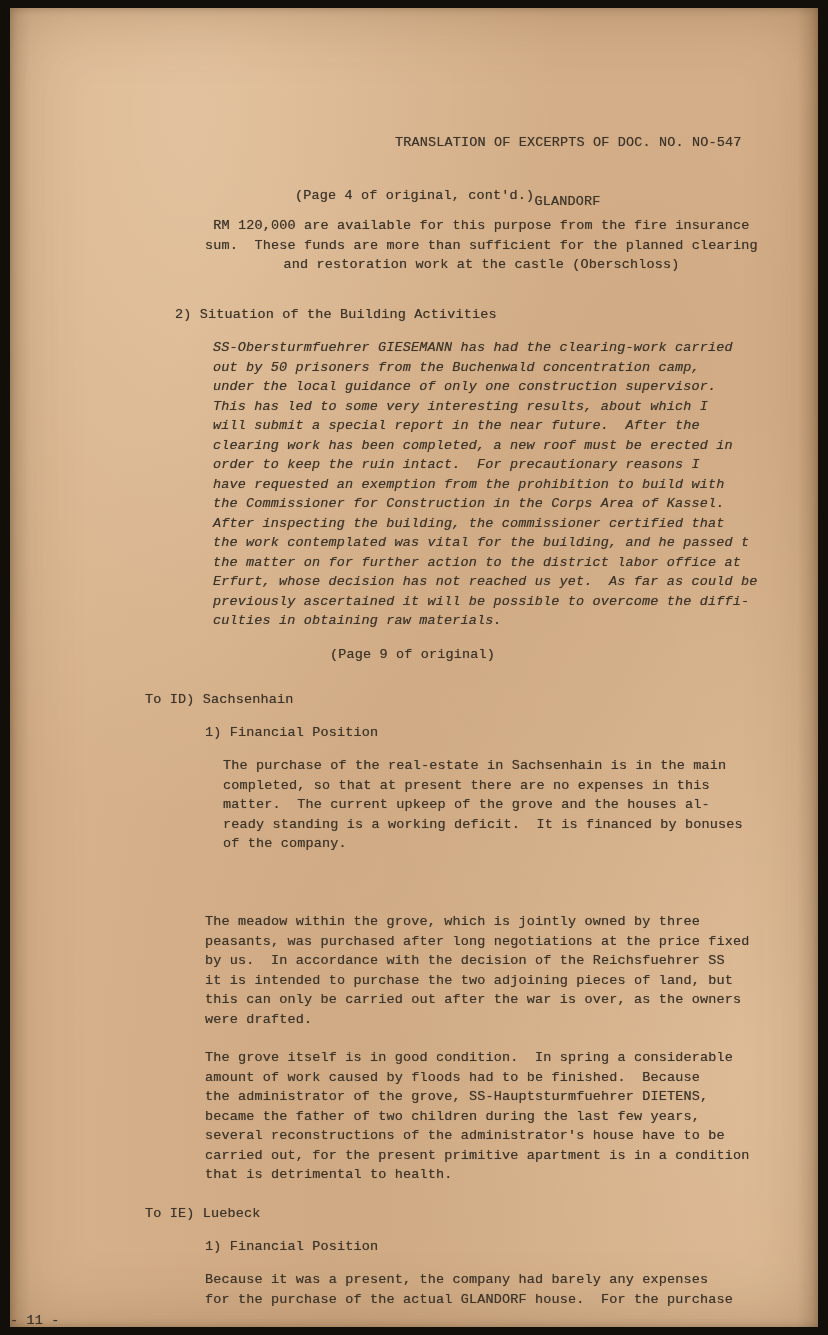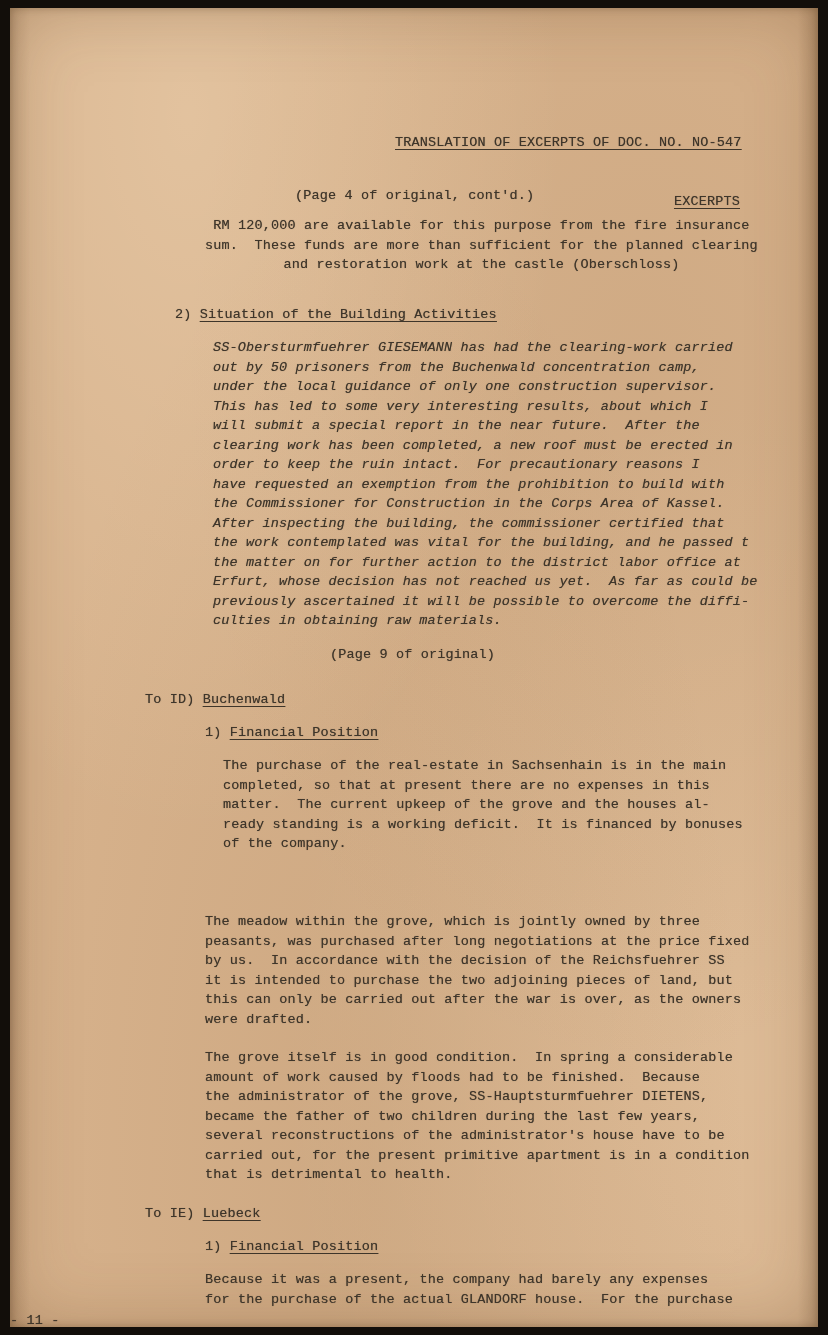--- a/index.html
+++ b/index.html
@@ -21,21 +21,21 @@
       radial-gradient(ellipse at 45% 88%, rgba(122,82,40,0.10),  transparent 60%),
       radial-gradient(ellipse at 92% 80%, rgba(255,236,206,0.16), transparent 45%),
       linear-gradient(90deg, rgba(70,44,20,0.18), transparent 2.5%, transparent 97.5%, rgba(70,44,20,0.22));
     box-shadow: inset 0 0 70px rgba(92,58,25,0.28), inset 0 0 8px rgba(70,45,20,0.35);
     color:#3e352a;
     font-size:13.5px;
     line-height:19.5px;
     letter-spacing:0.15px;
   }
   .abs { position:absolute; white-space:pre; }
-  .u   { text-decoration:underline; text-underline-offset:3px; text-decoration-thickness:1px;text-align:right; }
+  .u   { text-underline-offset:3px; text-decoration-thickness:1px; }
   .ink { text-shadow:0 0 0.7px rgba(62,53,42,0.65); }
 
   .hdr        { left:385px; top:86px;  width:345px; text-align:center; }
   .note-p8    { left:285px; top:178px; }
   .para-fire  { left:195px; top:208px;text-align:center; }
   .h-building { left:165px; top:297px; }
   .para-bldg  { left:203px; top:330px;font-style:italic; }
   .note-p9    { left:320px; top:637px; }
   .h-sachs    { left:135px; top:682px; }
   .h-sfin     { left:195px; top:715px; }
@@ -48,21 +48,21 @@
   .para-lueb  { left:195px; top:1262px; }
   .footer     { left:0; right:0; top:1303px; }
 </style>
 </head>
 <body>
 
 <div class="paper ink">
 
   <div class="abs hdr">
     <div class="u">TRANSLATION OF EXCERPTS OF DOC. NO. NO-547</div>
-    <div class="u">EXCERPTS</div>
+    <div class="u">GLANDORF</div>
   </div>
 
   <div class="abs note-p8">(Page 4 of original, cont'd.)</div>
 
   <div class="abs para-fire">RM 120,000 are available for this purpose from the fire insurance
 sum.  These funds are more than sufficient for the planned clearing
 and restoration work at the castle (Oberschloss)</div>
 
   <div class="abs h-building"><span>2) </span><span class="u">Situation of the Building Activities</span></div>
 
@@ -77,21 +77,21 @@
 the Commissioner for Construction in the Corps Area of Kassel.
 After inspecting the building, the commissioner certified that
 the work contemplated was vital for the building, and he passed t
 the matter on for further action to the district labor office at
 Erfurt, whose decision has not reached us yet.  As far as could be
 previously ascertained it will be possible to overcome the diffi-
 culties in obtaining raw materials.</div>
 
   <div class="abs note-p9">(Page 9 of original)</div>
 
-  <div class="abs h-sachs"><span>To ID) </span><span class="u">Buchenwald</span></div>
+  <div class="abs h-sachs"><span>To ID) </span><span class="u">Sachsenhain</span></div>
 
   <div class="abs h-sfin"><span>1) </span><span class="u">Financial Position</span></div>
 
   <div class="abs para-sfin">The purchase of the real-estate in Sachsenhain is in the main
 completed, so that at present there are no expenses in this
 matter.  The current upkeep of the grove and the houses al-
 ready standing is a working deficit.  It is financed by bonuses
 of the company.</div>
 
 

